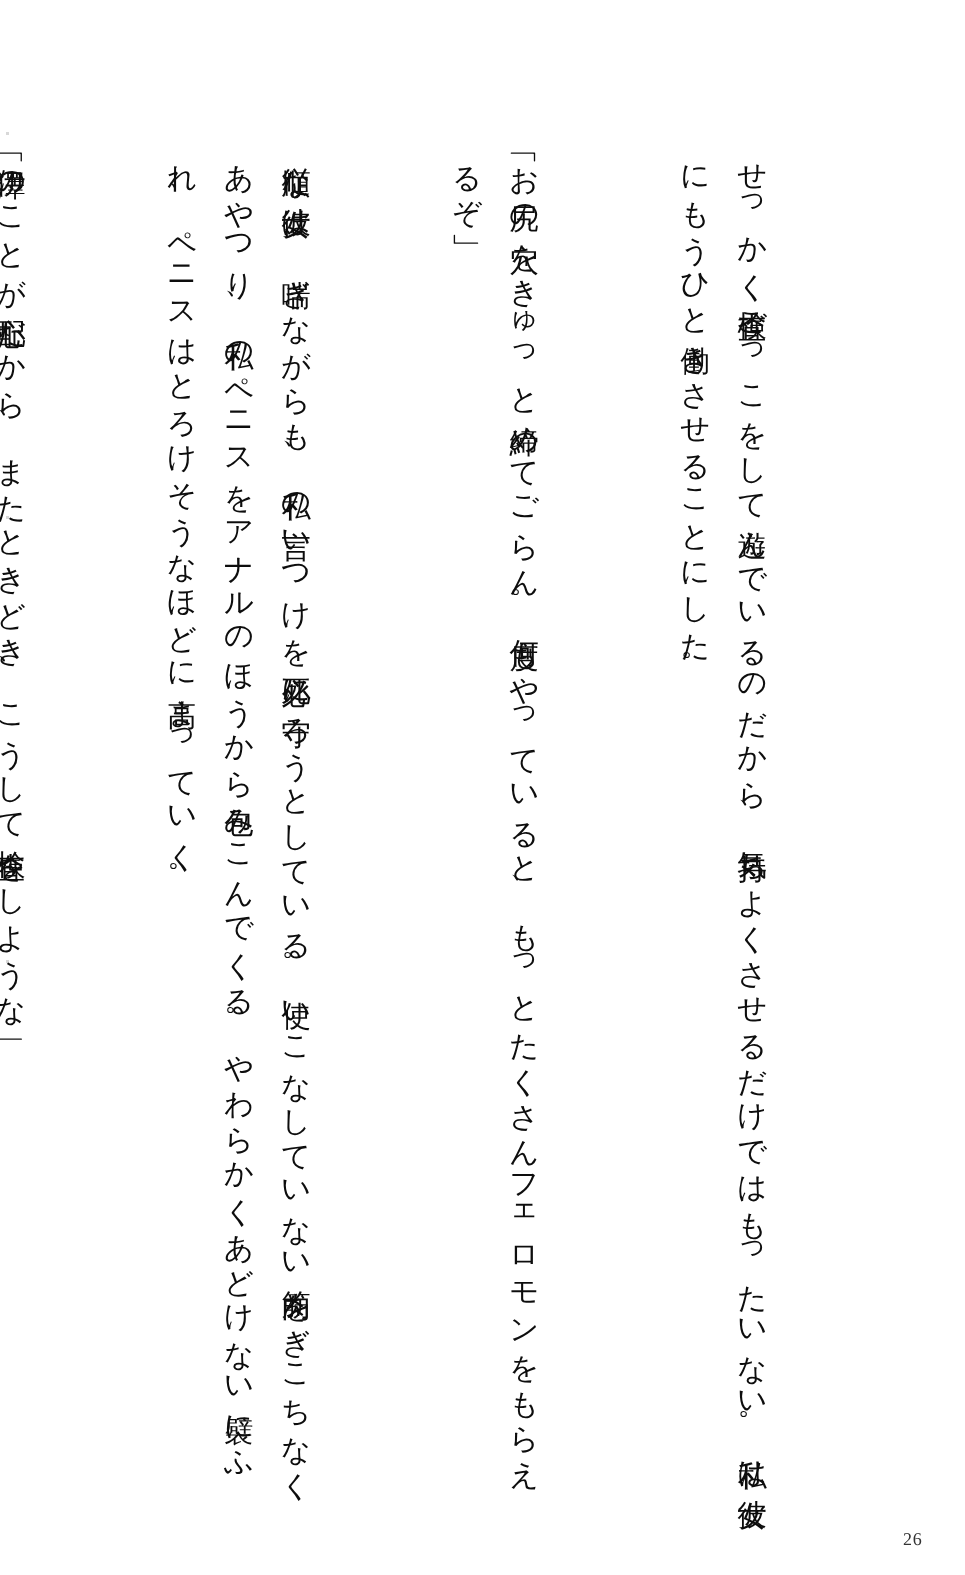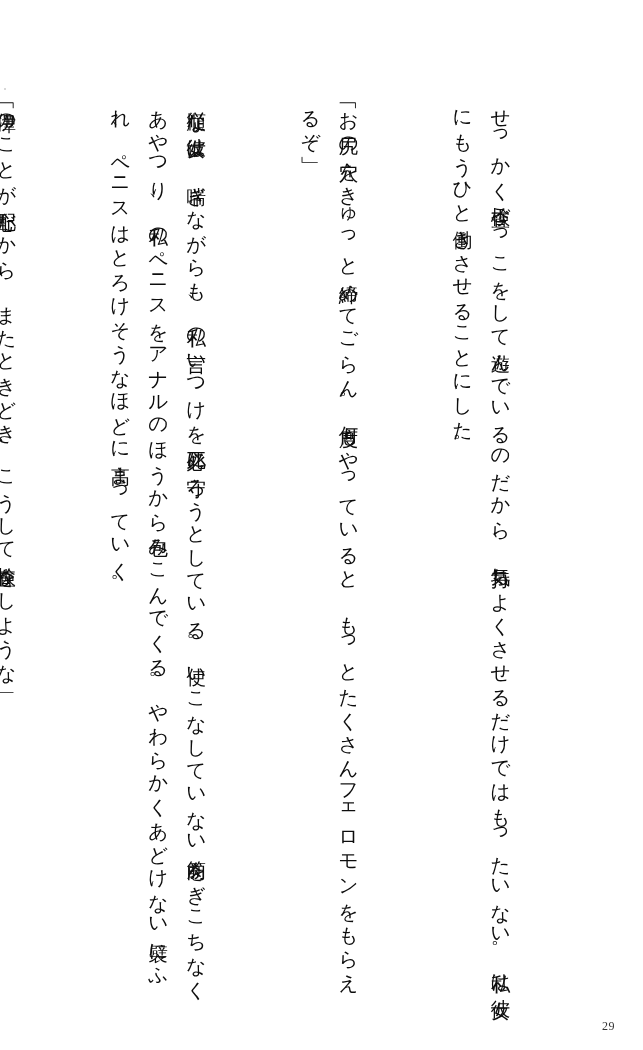--- a/index.html
+++ b/index.html
@@ -75,15 +75,15 @@
   <div id="text-block">
     <p>せっかく検査ごっこをして遊んでいるのだから、気持ちよくさせるだけではもったいない。私は彼女にもうひと働きさせることにした。</p>
     <p class="indent">「お尻の穴をきゅっと締めてごらん。何度もやっていると、もっとたくさんフェロモンをもらえるぞ」</p>
     <p class="indent">従順な彼女は、喘ぎながらも、私の言いつけを必死に守ろうとしている。使いこなしていない筋肉をぎこちなくあやつり、私のペニスをアナルのほうから包みこんでくる。やわらかくあどけない襞にふれ、ペニスはとろけそうなほどに高まっていく。</p>
     <p class="indent">「伊澤のことが心配だから、またときどき、こうして検査をしような」</p>
     
     
     
   </div>
 
-  <div id="page-number">29</div>
+  <div id="page-number">26</div>
 
 </div>
 
 </body></html>

